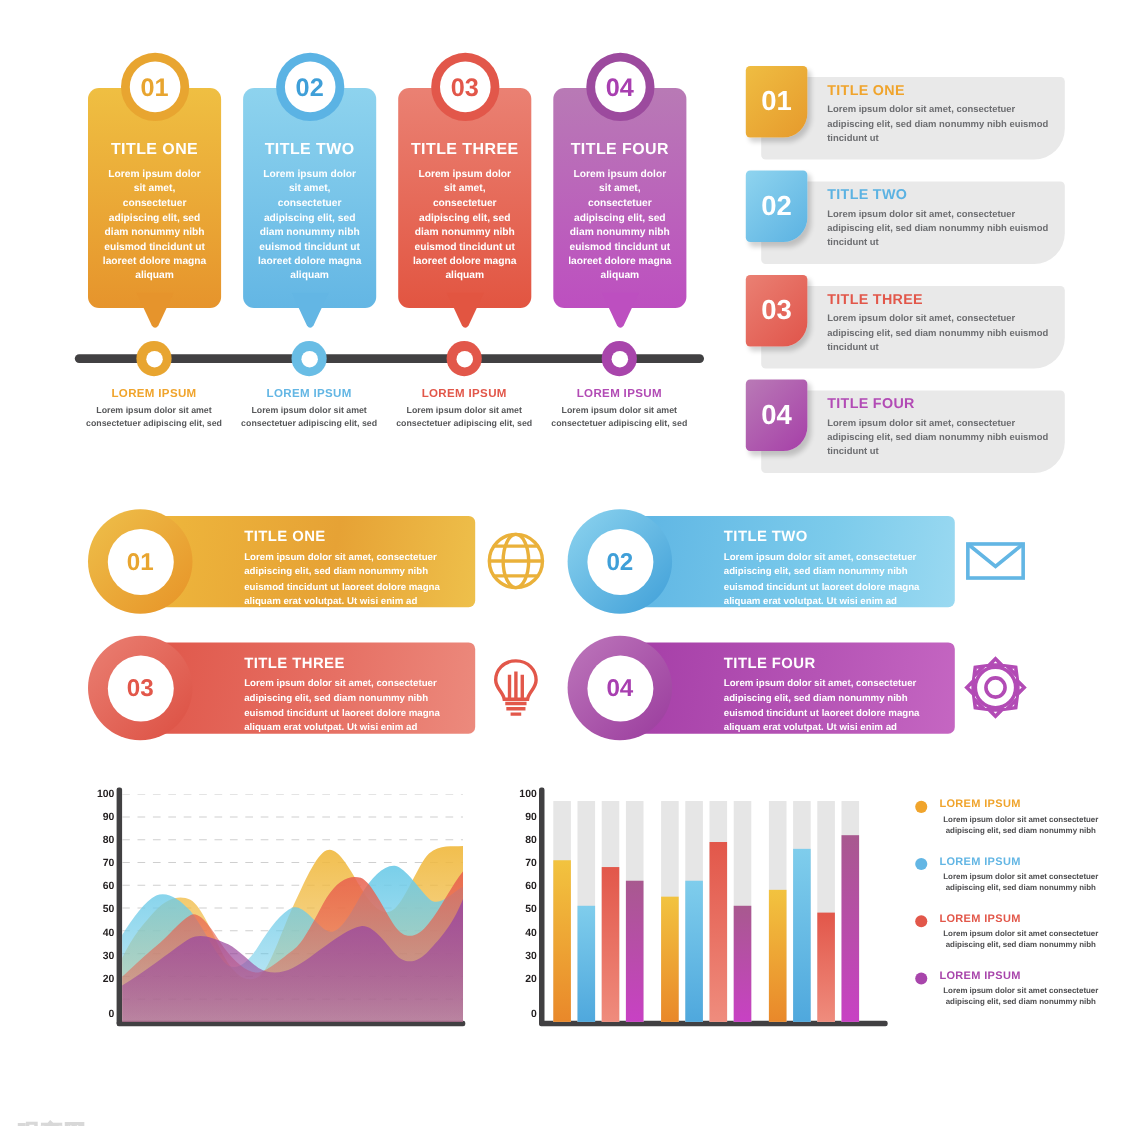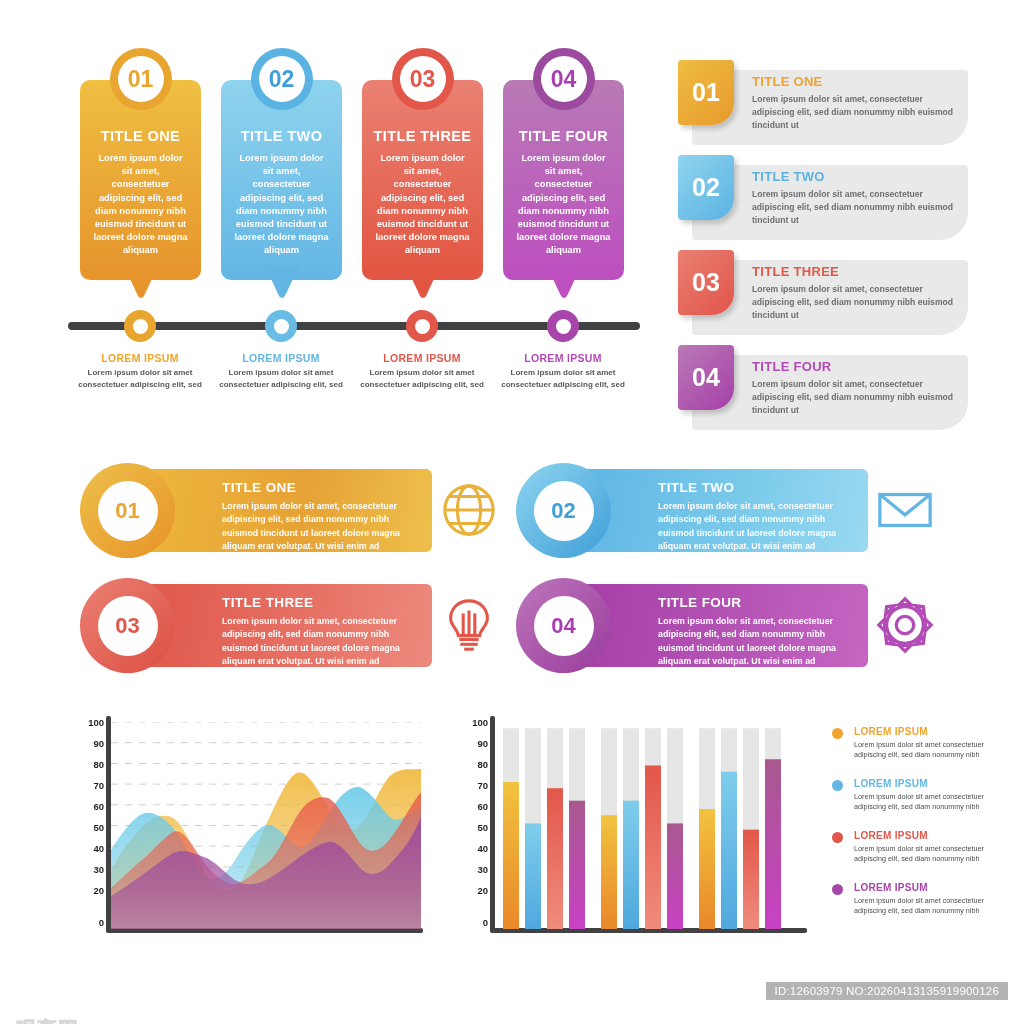--- a/index.html
+++ b/index.html
@@ -169,21 +169,21 @@
   }
   .axis-line-x {
     position: absolute; height: 5px; background: #414042; border-radius: 2px;
   }
 
   
   .legend { position: absolute; left: 832px; top: 726px; width: 170px; }
   .leg-item { margin-bottom: 17px; position: relative; padding-left: 22px; }
   .leg-dot { position: absolute; left: 0; top: 2px; width: 11px; height: 11px; border-radius: 50%; }
   .leg-t { font-size: 10px; font-weight: bold; letter-spacing: .3px; margin-bottom: 3px; }
-  .leg-b { font-size: 7.2px; color: #4d4d4f; line-height: 1.45; font-weight: 400; }
+  .leg-b { font-size: 7.2px; color: #4d4d4f; line-height: 1.45; font-weight: 700; text-align: center; }
   .lg1 { background:#f0a42c; } .lg1t { color:#f0a42c; }
   .lg2 { background:#63b6e4; } .lg2t { color:#63b6e4; }
   .lg3 { background:#e2574a; } .lg3t { color:#e2574a; }
   .lg4 { background:#a845ab; } .lg4t { color:#a845ab; }
 
   
   .wm-logo {
     position: absolute; left: 16px; top: 1016px;
     font-size: 20px; font-weight: bold;
     color: transparent;
@@ -560,15 +560,14 @@
     <div class="leg-item">
       <span class="leg-dot lg4"></span>
       <div class="leg-t lg4t">LOREM IPSUM</div>
       <div class="leg-b">Lorem ipsum dolor sit amet consectetuer adipiscing elit, sed diam nonummy nibh</div>
     </div>
   </div>
 
   <div class="wm-logo">
     <span>昵享网</span><span class="url">www.nipic.cn</span>
   </div>
-  <div class="wm-id">ID:12603979 NO:20260413135919900126</div>
 
 </div>
 
 </body></html>

